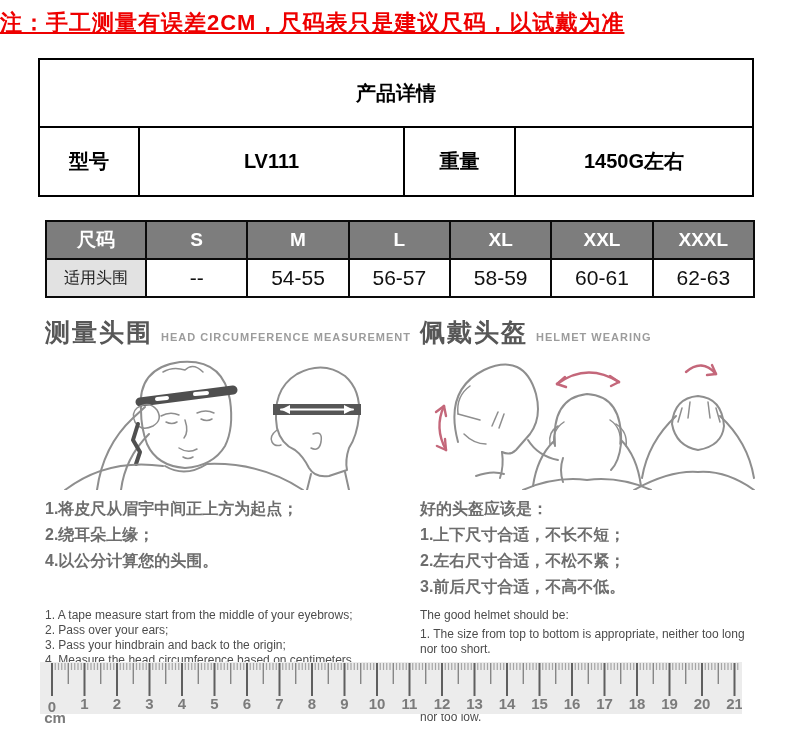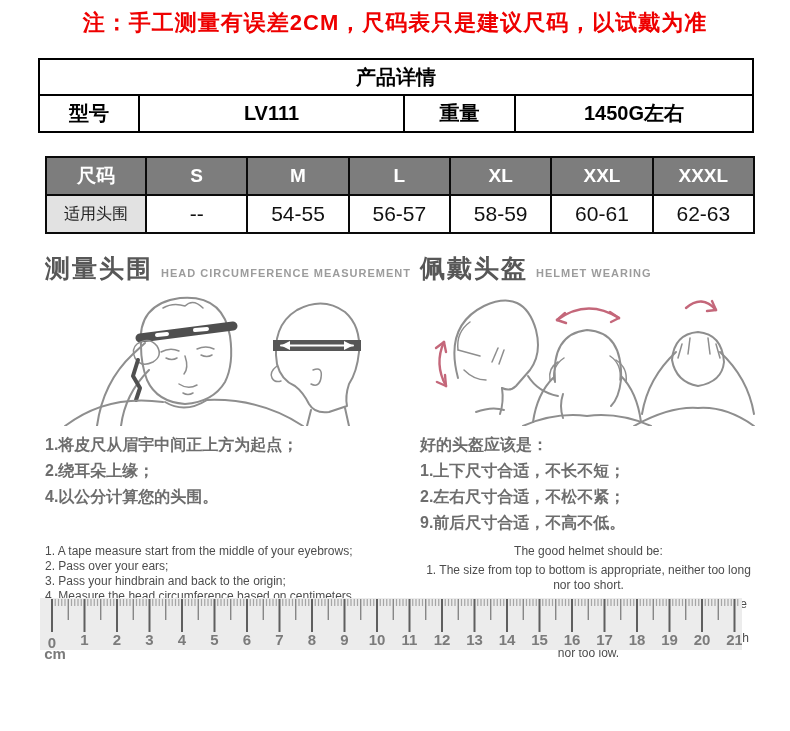--- a/index.html
+++ b/index.html
@@ -10,32 +10,32 @@
     --sketch-gray:#8e8e8e;
     --arrow-pink:#c4677a;
   }
   html,body{margin:0;padding:0;}
   body{
     width:790px;height:731px;overflow:hidden;background:#fff;
     font-family:"Liberation Sans","DejaVu Sans",sans-serif;
     position:relative;
   }
   .note{
-    margin-top:8px;text-align:center;
+    margin-top:8px;text-align:left;
     font-size:22px;font-weight:bold;color:var(--note-red);
-    letter-spacing:1px;height:30px;line-height:30px;
+    letter-spacing:1px;height:30px;line-height:30px;text-decoration:underline;
   }
   
   table.product-table{
     border-collapse:collapse;table-layout:fixed;
     margin:20px 0 0 38px;width:714px;
   }
   table.product-table td{
     border:2px solid #000;text-align:center;vertical-align:middle;
-    font-size:20px;font-weight:bold;color:#000;height:35px;padding:0;
+    font-size:20px;font-weight:bold;color:#000;height:35px;padding:16px;
   }
   table.product-table td.title-cell{height:34px;font-size:20px;}
   
   table.size-table{
     border-collapse:collapse;table-layout:fixed;
     margin:23px 0 0 45px;width:710px;
   }
   table.size-table td{
     border:2px solid #0a0a0a;text-align:center;vertical-align:middle;
     height:36px;padding:0;
@@ -52,21 +52,21 @@
   .section-left{width:375px;}
   .section-right{width:337px;}
   .section-header{display:flex;align-items:baseline;gap:8px;height:32px;}
   .section-title{font-size:25px;font-weight:bold;color:#575757;letter-spacing:2px;white-space:nowrap;}
   .section-subtitle{font-size:11px;font-weight:bold;color:#9c9c9c;letter-spacing:1px;white-space:nowrap;}
   .illustration{height:140px;margin-top:2px;}
   .steps-cn{margin-top:6px;font-size:16px;color:#6d6d6d;height:104px;font-weight:bold;}
   .steps-cn div{line-height:26px;white-space:nowrap;}
   .steps-en{margin-top:8px;font-size:12px;color:#4c4c4c;}
   .section-left .steps-en div{line-height:15px;white-space:nowrap;}
-  .section-right .steps-en div{line-height:15px;margin-bottom:4px;text-align:center;}
+  .section-right .steps-en div{line-height:15px;margin-bottom:4px;}
   
   .sketch path{stroke:var(--sketch-gray);fill:none;stroke-width:2;stroke-linecap:round;stroke-linejoin:round;}
   .sketch path.thin{stroke-width:1.5;}
   .sketch path.tape{stroke:#4f4f4f;stroke-width:9;}
   .sketch path.tape2{stroke:#4f4f4f;stroke-width:4;}
   .sketch path.tdash{stroke:#fff;stroke-width:4;}
   .sketch rect.band{fill:#565656;stroke:none;}
   .sketch .band-arrow{stroke:#fff;stroke-width:2;fill:none;}
   .sketch .band-head{fill:#fff;stroke:none;}
   .sketch path.pink{stroke:var(--arrow-pink);stroke-width:2.4;}
@@ -238,21 +238,21 @@
           <path class="pink" d="M266,22 q16,-14 30,2"></path>
           <path class="pink" d="M296,24 l-4,-9"></path>
           <path class="pink" d="M296,24 l-9,1"></path>
         </g>
       </svg>
     </div>
     <div class="steps-cn">
       <div>好的头盔应该是：</div>
     <div>1.上下尺寸合适，不长不短；</div>
         <div>2.左右尺寸合适，不松不紧；</div>
-        <div>9.前后尺寸合适，不高不低。</div>
+        <div>3.前后尺寸合适，不高不低。</div>
       </div>
     <div class="steps-en">
       <div>The good helmet should be:</div>
     <div>1. The size from top to bottom is appropriate, neither too long nor too short.</div>
         <div>2. The size from left to right is appropriate, neither too loose nor too tight.</div>
         <div>3. The size from front to back is appropriate, neither too high nor too low.</div>
       </div>
   </div>
 
 </div>

